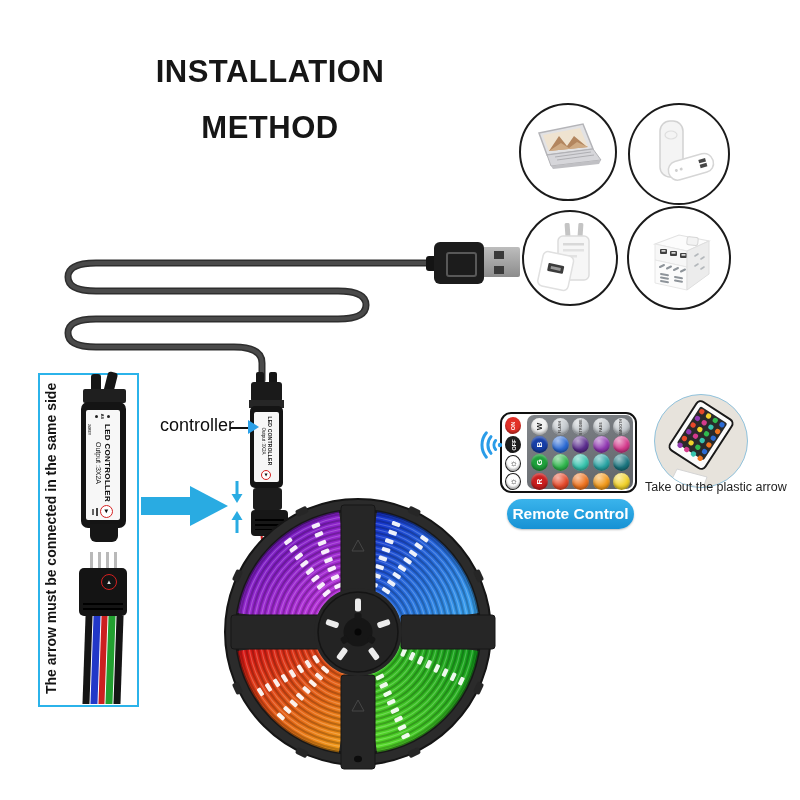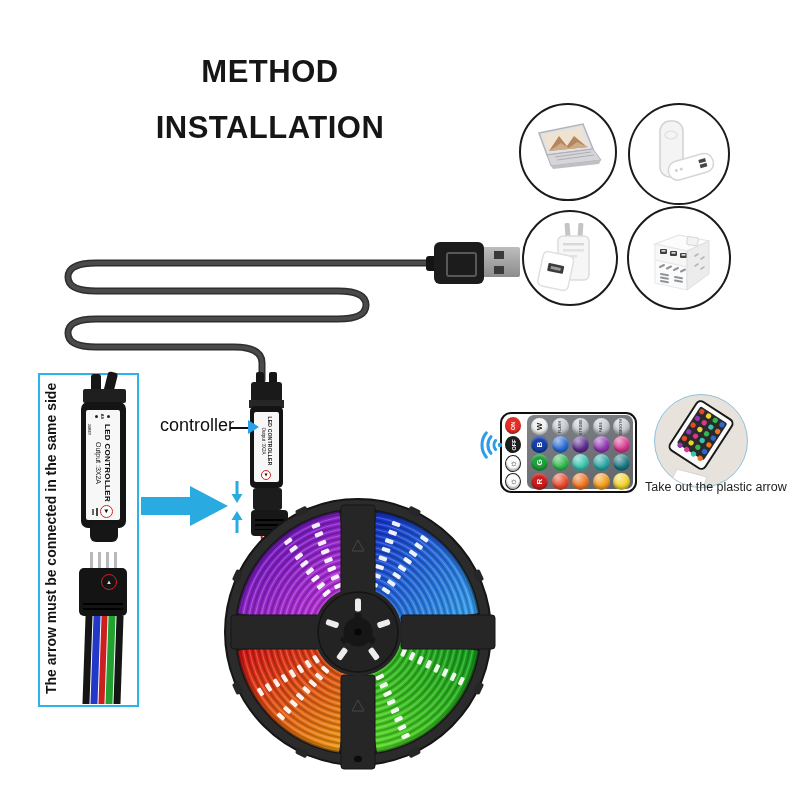--- a/index.html
+++ b/index.html
@@ -54,22 +54,22 @@
   .hand-circle{position:absolute;left:654px;top:394px;width:92px;height:92px;border-radius:50%;
                border:1.5px solid #90c2dc;background:#e7e3dc;overflow:hidden;}
   svg{display:block;}
 </style>
 </head>
 <body>
 
 <div id="canvas">
 
   <div class="title">
+    <div>INSTALLATION</div>
     <div>METHOD</div>
-    <div>INSTALLATION</div>
   </div>
 
   <svg class="abs" style="left:0;top:0;z-index:1" width="800" height="800" viewBox="0 0 800 800" fill="none">
     <path d="M 436 263 H 96 Q 68 263 68 277 Q 68 291 96 291 H 338 Q 366 291 366 305 Q 366 319 338 319 H 96 Q 68 319 68 333 Q 68 347 96 347 H 234 Q 262 347 262 363 V 380" stroke="#2e2e2e" stroke-width="7" stroke-linecap="round"></path>
     <path d="M 436 263 H 96 Q 68 263 68 277 Q 68 291 96 291 H 338 Q 366 291 366 305 Q 366 319 338 319 H 96 Q 68 319 68 333 Q 68 347 96 347 H 234 Q 262 347 262 363 V 380" stroke="#4a4a4a" stroke-width="4" stroke-linecap="round"></path>
     <path d="M 261 528 C 261 540 264 549 266 557" stroke="#cc2222" stroke-width="2.2"></path>
     <path d="M 266 528 C 266 541 269 549 271 557" stroke="#22a030" stroke-width="2.2"></path>
     <path d="M 271 528 C 271 540 273 547 274 554" stroke="#111111" stroke-width="2.2"></path>
   </svg>
 
@@ -456,20 +456,23 @@
       <div class="rbtn" style="background: radial-gradient(circle at 35% 28%, rgba(255, 255, 255, 0.6), rgba(255, 255, 255, 0) 55%), rgb(27, 118, 128);"></div>
       <div class="rbtn" style="background: rgb(204, 31, 31);">
         <span style="color: rgb(255, 255, 255);">R</span>
       </div>
       <div class="rbtn" style="background: radial-gradient(circle at 35% 28%, rgba(255, 255, 255, 0.6), rgba(255, 255, 255, 0) 55%), rgb(230, 73, 42);"></div>
       <div class="rbtn" style="background: radial-gradient(circle at 35% 28%, rgba(255, 255, 255, 0.6), rgba(255, 255, 255, 0) 55%), rgb(238, 116, 32);"></div>
       <div class="rbtn" style="background: radial-gradient(circle at 35% 28%, rgba(255, 255, 255, 0.6), rgba(255, 255, 255, 0) 55%), rgb(242, 154, 28);"></div>
       <div class="rbtn" style="background: radial-gradient(circle at 35% 28%, rgba(255, 255, 255, 0.6), rgba(255, 255, 255, 0) 55%), rgb(242, 210, 42);"></div>
     </div>
 
+  <div class="pill" style="z-index:6">
+    <span>Remote Control</span>
+    </div>
 
   <div class="hand-circle" style="z-index:5">
     <svg width="92" height="92" viewBox="0 0 92 92">
       <g transform="translate(46,40) rotate(33)">
         <rect x="-21" y="-29" width="42" height="58" rx="5" fill="#fbfbfb" stroke="#1a1a1a" stroke-width="2"></rect>
         <rect x="-16" y="-24" width="32" height="44" rx="2" fill="#2a2a2a"></rect>
         <g id="hand-dots">
             <circle cx="-12" cy="-20" r="2.6" fill="#e6492a"></circle>
             <circle cx="-4" cy="-20" r="2.6" fill="#f2d22a"></circle>
             <circle cx="4" cy="-20" r="2.6" fill="#31b84e"></circle>

